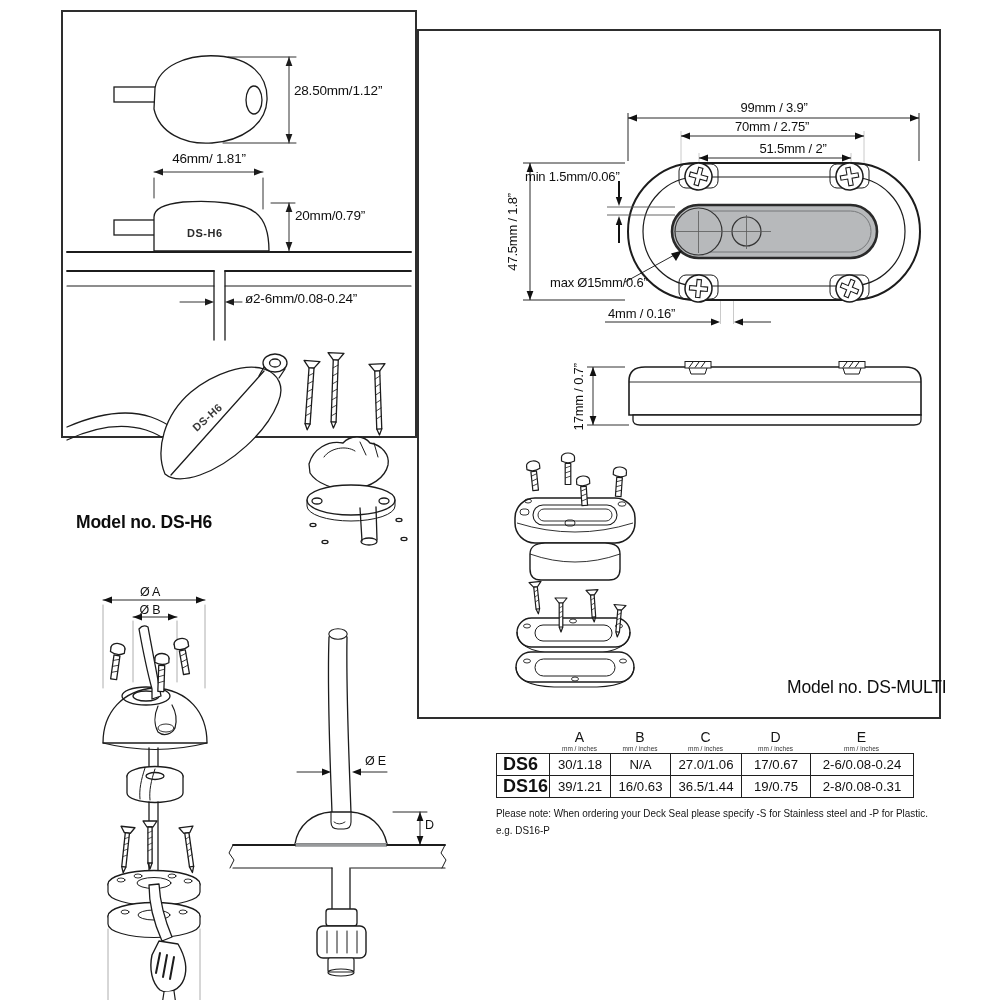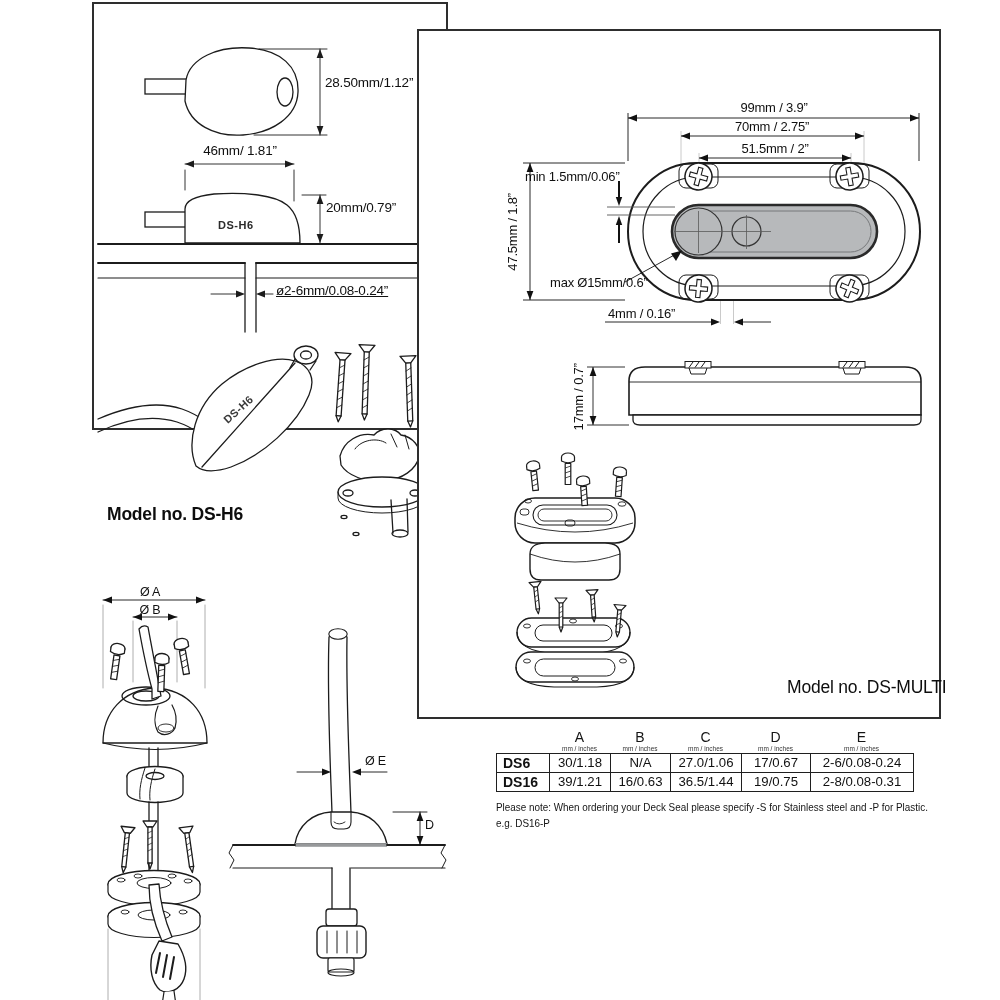--- a/index.html
+++ b/index.html
@@ -15,30 +15,30 @@
   .model{position:absolute;font-size:17.5px;color:#0d0d0d;white-space:nowrap;letter-spacing:-0.2px;}
   .ondev{font-weight:bold;font-size:11px;letter-spacing:0.5px;color:#2b2b2b;}
   .spec{position:absolute;}
   .spec-header{display:grid;grid-template-columns:53px 61px 60px 71px 69px 103px;height:31px;}
   .colh{display:flex;flex-direction:column;align-items:center;justify-content:flex-end;padding-bottom:1px;}
   .colh .letter{font-size:14px;color:#151515;}
   .colh .unit{font-size:6.5px;color:#333;margin-top:0px;}
   table.spec-table{border-collapse:collapse;table-layout:fixed;width:417px;}
   table.spec-table td{border:1.4px solid #1f1f1f;height:17.9px;font-size:13.2px;text-align:center;
                       padding:0;white-space:nowrap;overflow:hidden;color:#111;}
-  table.spec-table td.rowlabel{font-weight:bold;text-align:left;padding-left:6px;font-size:14px;}
+  table.spec-table td.rowlabel{font-weight:bold;text-align:left;padding-left:6px;font-size:18px;}
   .spec-note{margin-top:7px;font-size:11.5px;line-height:1.45;color:#151515;white-space:nowrap;
              transform:scaleX(0.86);transform-origin:left top;}
 </style>
 </head>
 <body>
 
 <div class="canvas">
 
-  <section class="panel" style="left:61px;top:2px;width:356px;height:428px;margin-left:31px;">
+  <section class="panel" style="left:61px;top:10px;width:356px;height:428px;">
     <svg width="352" height="538" viewBox="0 0 352 538">
 
       <g stroke="#1c1c1c" fill="none" stroke-width="1.3" stroke-linecap="round">
         <rect x="51" y="75" width="42" height="15" fill="#fff"></rect>
         <path d="M92,76 C96,54 124,42 155,44 C187,46 205,63 204,88 C203,113 178,129 149,131 C120,133 96,120 91,97 Z" fill="#fff"></path>
         <ellipse cx="191" cy="88" rx="8" ry="14"></ellipse>
         <line x1="165" y1="45" x2="233" y2="45" stroke-width="0.9"></line>
         <line x1="160" y1="131" x2="233" y2="131" stroke-width="0.9"></line>
         <line x1="226" y1="45" x2="226" y2="131" stroke-width="0.9"></line>
         <polygon points="226,45 222.6,54 229.4,54" fill="#1c1c1c" stroke="none"></polygon>
@@ -131,21 +131,21 @@
         <ellipse cx="250" cy="513" rx="3" ry="1.6"></ellipse>
         <ellipse cx="336" cy="508" rx="3" ry="1.6"></ellipse>
         <ellipse cx="262" cy="530" rx="3" ry="1.6"></ellipse>
         <ellipse cx="341" cy="527" rx="3" ry="1.6"></ellipse>
       </g>
     </svg>
     <div class="lbl" style="left:231px;top:72px;font-size:13.5px;">28.50mm/1.12”</div>
     <div class="lbl center" style="left:91px;top:140px;width:110px;font-size:13.5px;">46mm/ 1.81”</div>
     <div class="lbl" style="left:232px;top:197px;font-size:13.5px;">20mm/0.79”</div>
     <div class="lbl ondev" style="left:124px;top:216px;">DS-H6</div>
-    <div class="lbl" style="left:182px;top:280px;font-size:13.5px;text-decoration:underline;">ø2-6mm/0.08-0.24”</div>
+    <div class="lbl" style="left:182px;top:280px;font-size:13.5px;">ø2-6mm/0.08-0.24”</div>
     <div class="lbl ondev" style="left:127px;top:400px;transform:rotate(-42deg);color:#3a3a3a;">DS-H6</div>
     <div class="model" style="left:13px;top:500px;font-weight:bold;">Model no. DS-H6</div>
   </section>
 
   <section class="panel" style="left:417px;top:1px;width:524px;height:690px;margin-top:28px;">
     <svg width="520" height="686" viewBox="0 0 520 686">
 
       <g stroke="#bcbcbc" stroke-width="0.8">
         <line x1="262" y1="100" x2="262" y2="147"></line>
         <line x1="445" y1="100" x2="445" y2="147"></line>
@@ -341,21 +341,21 @@
             <line x1="199.2" y1="584" x2="202.8" y2="582" stroke-width="0.7"></line>
             <line x1="199.2" y1="589" x2="202.8" y2="587" stroke-width="0.7"></line>
             <line x1="199.2" y1="594" x2="202.8" y2="592" stroke-width="0.7"></line>
             <path d="M199.2,601 L201,606 L202.8,601"></path>
           </g>
         </g>
       </g>
     </svg>
     <div class="lbl center" style="left:305px;top:70px;width:100px;">99mm / 3.9”</div>
     <div class="lbl center" style="left:303px;top:89px;width:100px;">70mm / 2.75”</div>
-    <div class="lbl center" style="left:306px;top:111px;width:100px;text-align:center;">51.5mm / 2”</div>
+    <div class="lbl center" style="left:324px;top:111px;width:100px;text-align:center;">51.5mm / 2”</div>
     <div class="lbl right" style="left:106px;top:139px;width:92px;">min 1.5mm/0.06”</div>
     <div class="lbl rot center" style="left:54px;top:194px;width:80px;">47.5mm / 1.8”</div>
     <div class="lbl" style="left:131px;top:245px;">max Ø15mm/0.6”</div>
     <div class="lbl" style="left:189px;top:276px;">4mm / 0.16”</div>
     <div class="lbl rot center" style="left:120px;top:359px;width:80px;">17mm / 0.7”</div>
     <div class="model" style="left:368px;top:646px;">Model no. DS-MULTI</div>
   </section>
 
   <section class="figgroup" style="left:61px;top:545px;width:450px;height:455px;margin-top:40px;">
     <svg width="450" height="455" viewBox="0 0 450 455">

